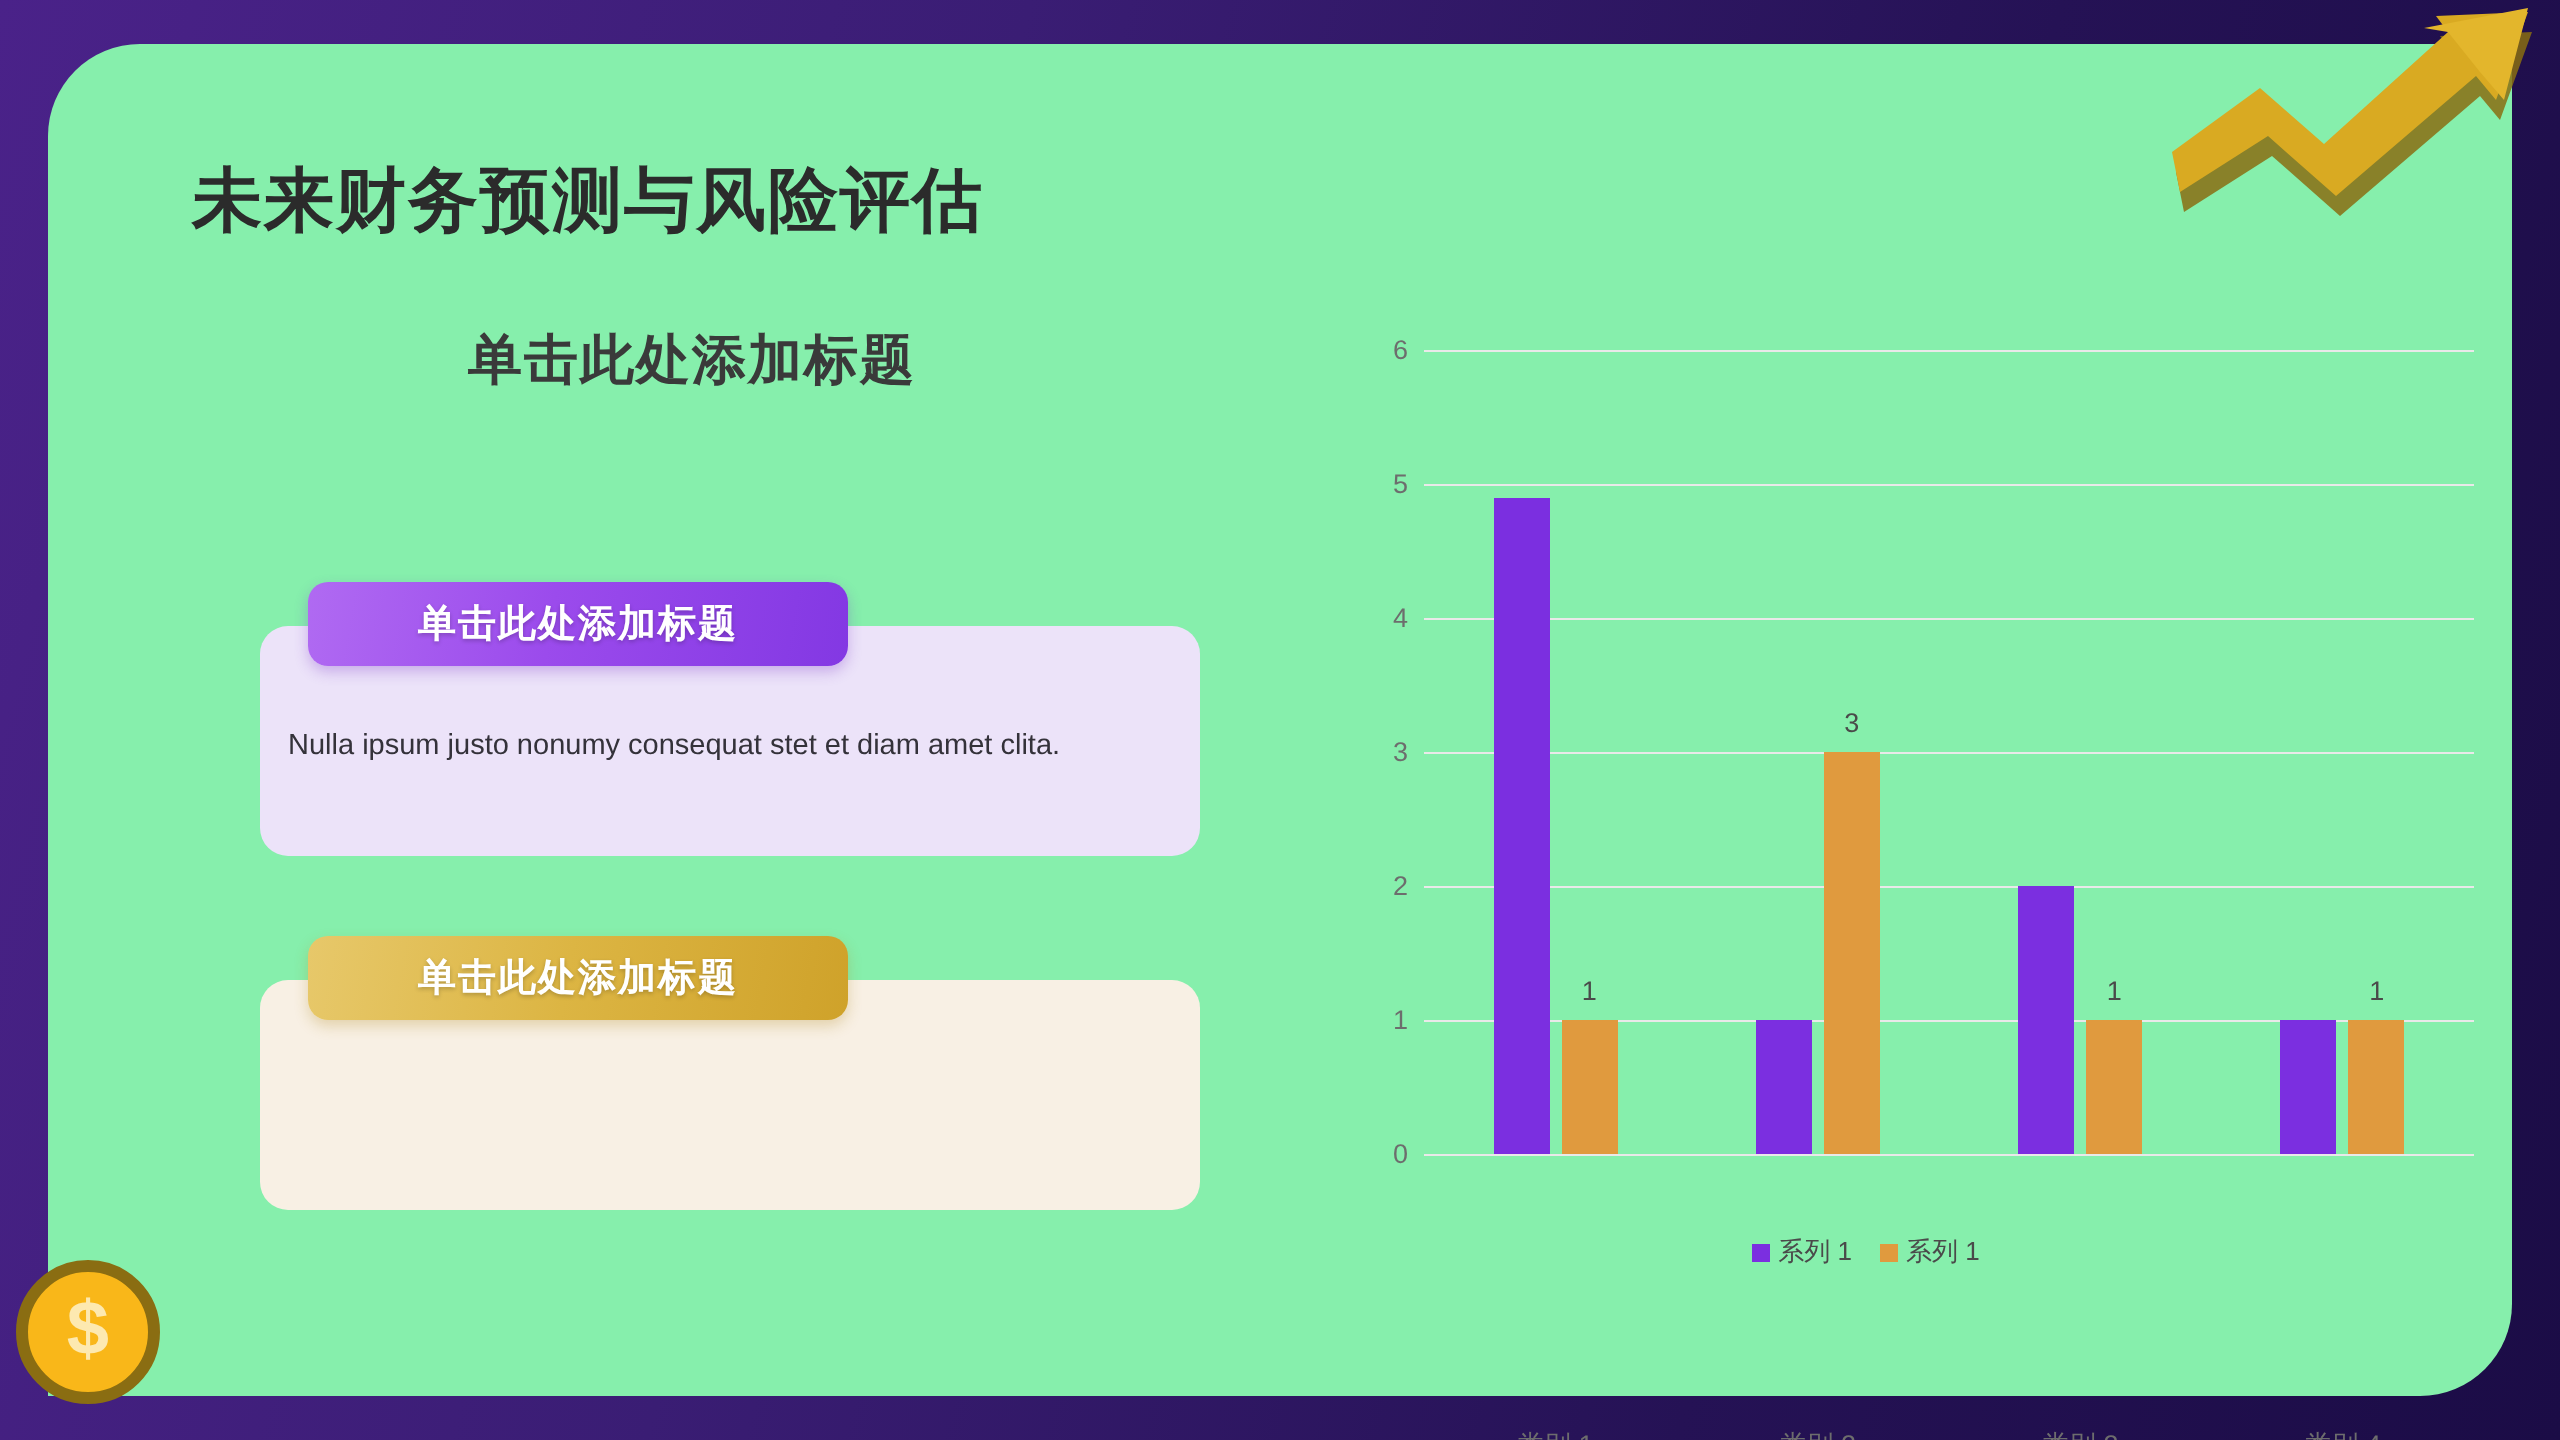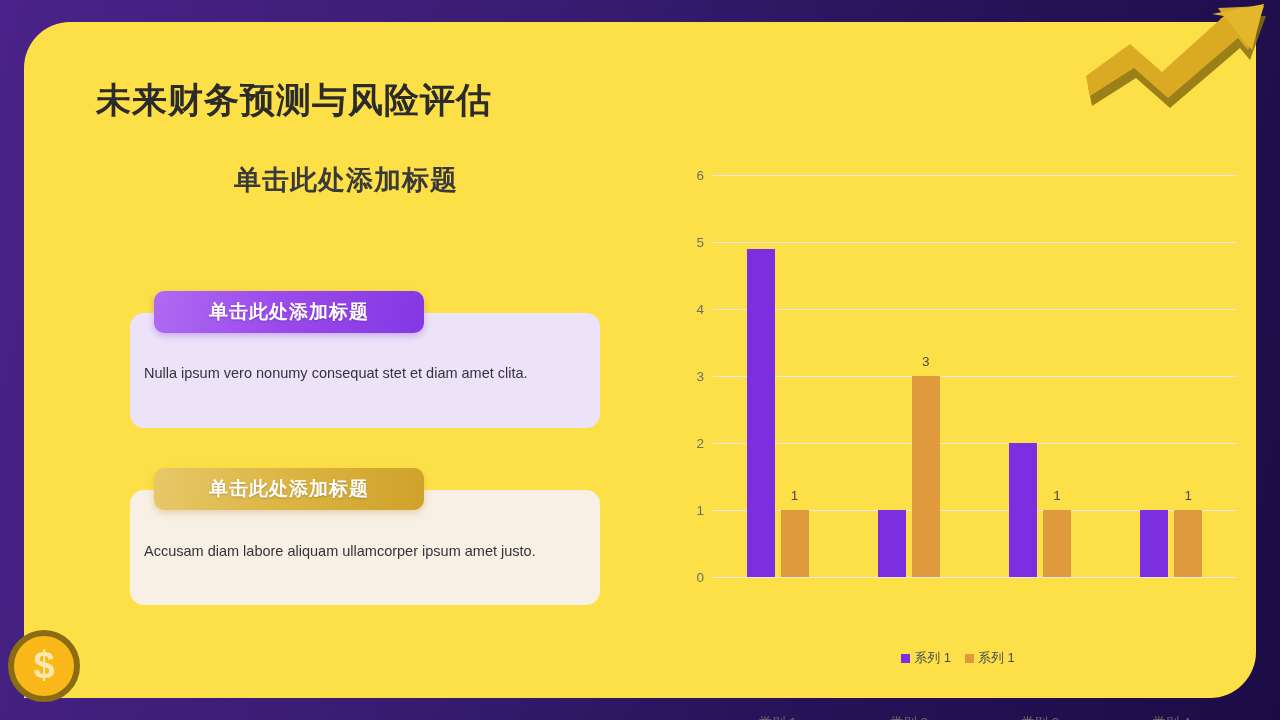--- a/index.html
+++ b/index.html
@@ -8,21 +8,21 @@
     font-family:"Liberation Sans","DejaVu Sans",sans-serif;
     background:linear-gradient(105deg,#4a2289 0%,#3a1d74 35%,#251255 70%,#1b0c46 100%);
     position:relative;
   }
 
   
   #slide-card {
     position:absolute;
     left:24px; top:22px;
     width:1232px; height:676px;
-    background:#fde047;
+    background:#86efac;
     border-radius:46px 0 46px 0;
     overflow:visible;
   }
 
   
   #coin {
     position:absolute; left:8px; top:630px;
     width:72px; height:72px; border-radius:50%;
     background:#f9b719;
     border:6px solid #8a6d12;
@@ -98,42 +98,41 @@
     position:absolute; top:562px;
     font-size:13.5px; color:#6d6d6d;
     text-align:center; transform:translateX(-50%);
   }
   .bar { position:absolute; bottom:0; }
   .bar-value {
     position:absolute; font-size:13.5px; color:#4a4a4a;
     text-align:center; transform:translateX(-50%);
   }
   #legend {
-    position:absolute; top:595px; left:644px; width:580px;
+    position:absolute; top:595px; left:619px; width:580px;
     display:flex; justify-content:center; gap:14px;
-    font-size:13px; color:#4a4a4a;margin-top:32px;
+    font-size:13px; color:#4a4a4a;
   }
   .legend-item { display:flex; align-items:center; gap:4px; }
   .legend-swatch { width:9px; height:9px; display:inline-block; }
 </style>
 </head>
 <body>
 
 <div id="slide-card">
 
   <div id="main-title">未来财务预测与风险评估</div>
   <div id="sub-title">单击此处添加标题</div>
 
   <div class="info-card purple"></div>
   <div class="badge purple">单击此处添加标题</div>
-  <div class="card-body purple">Nulla ipsum vero nonumy consequat stet et diam amet clita.</div>
+  <div class="card-body purple">Nulla ipsum justo nonumy consequat stet et diam amet clita.</div>
 
   <div class="info-card gold"></div>
   <div class="badge gold">单击此处添加标题</div>
-  <div class="card-body gold">Accusam diam labore aliquam ullamcorper ipsum amet justo.</div>
 
   <div id="chart">
     <div id="y-axis">
         <div class="y-label" style="top: 425px; right: 550px;">0</div>
         <div class="y-label" style="top: 358px; right: 550px;">1</div>
         <div class="y-label" style="top: 291px; right: 550px;">2</div>
         <div class="y-label" style="top: 224px; right: 550px;">3</div>
         <div class="y-label" style="top: 157px; right: 550px;">4</div>
         <div class="y-label" style="top: 90px; right: 550px;">5</div>
         <div class="y-label" style="top: 23px; right: 550px;">6</div>

